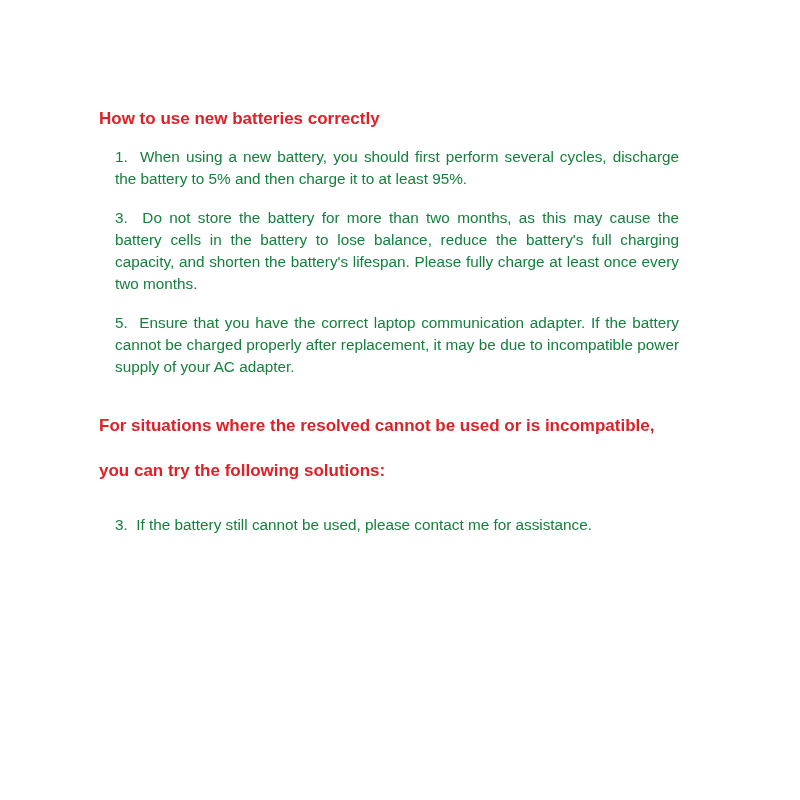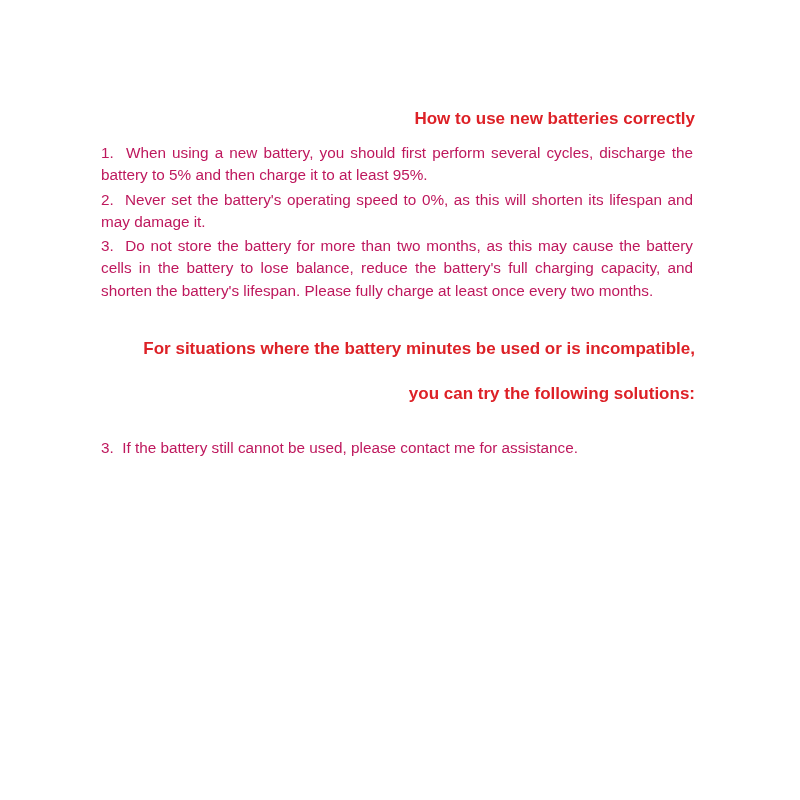--- a/index.html
+++ b/index.html
@@ -19,57 +19,57 @@
     position: absolute;
     top: 108px;
     left: 99px;
     width: 596px;
   }
   .heading {
     color: #dd2127;
     font-weight: bold;
     font-size: 17px;
     line-height: 22px;
-    text-align: right;
+    text-align: left;
     margin: 0;
   }
   .heading.first {
     margin-bottom: 12px;
   }
   .heading.second {
     margin-top: 36px;
     margin-bottom: 23px;
   }
   .heading.third {
     margin-bottom: 32px;
   }
   .body-text p {
-    margin: 2px;
-    color: #be185d;
+    margin: 16px;
+    color: #15803d;
     font-size: 15.3px;
     line-height: 22.3px;
     text-align: justify;
     text-justify: inter-word;
   }
 </style>
 </head>
 <body>
 
 <div class="page">
   <div class="content">
 
     <h1 class="heading first">How to use new batteries correctly</h1>
 
     <div class="body-text">
       <p>1.&nbsp; When using a new battery, you should first perform several cycles, discharge the battery to 5% and then charge it to at least 95%.</p>
-      <p>2.&nbsp; Never set the battery's operating speed to 0%, as this will shorten its lifespan and may damage it.</p>
       <p>3.&nbsp; Do not store the battery for more than two months, as this may cause the battery cells in the battery to lose balance, reduce the battery's full charging capacity, and shorten the battery's lifespan. Please fully charge at least once every two months.</p>
+      <p>5.&nbsp; Ensure that you have the correct laptop communication adapter. If the battery cannot be charged properly after replacement, it may be due to incompatible power supply of your AC adapter.</p>
     </div>
 
-    <h2 class="heading second">For situations where the battery minutes be used or is incompatible,</h2>
+    <h2 class="heading second">For situations where the resolved cannot be used or is incompatible,</h2>
 
     <h2 class="heading third">you can try the following solutions:</h2>
 
     <div class="body-text">
       <p>3.&nbsp; If the battery still cannot be used, please contact me for assistance.</p>
     </div>
 
   </div>
 </div>
 

